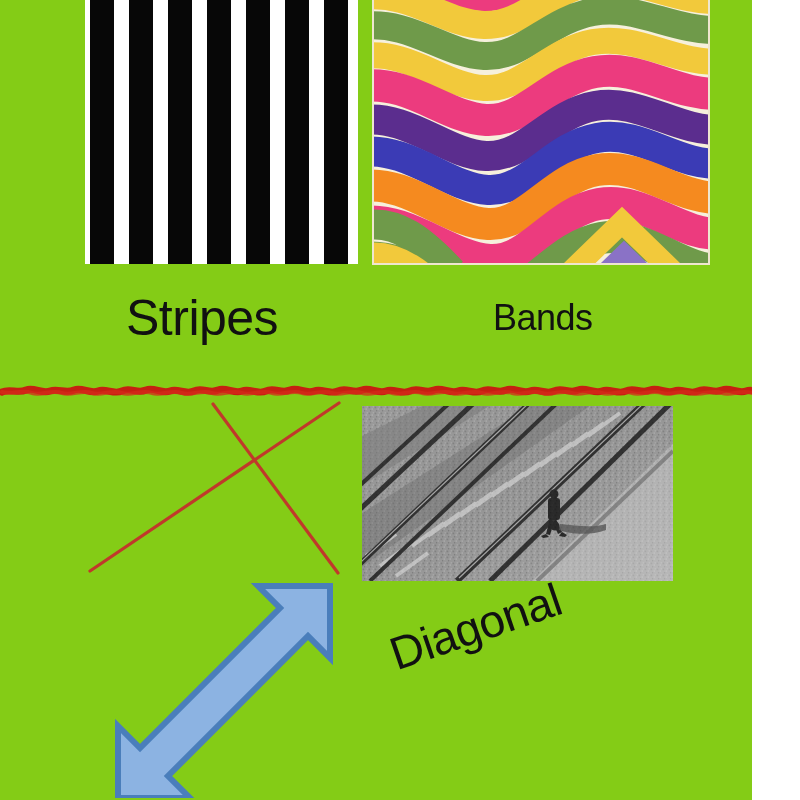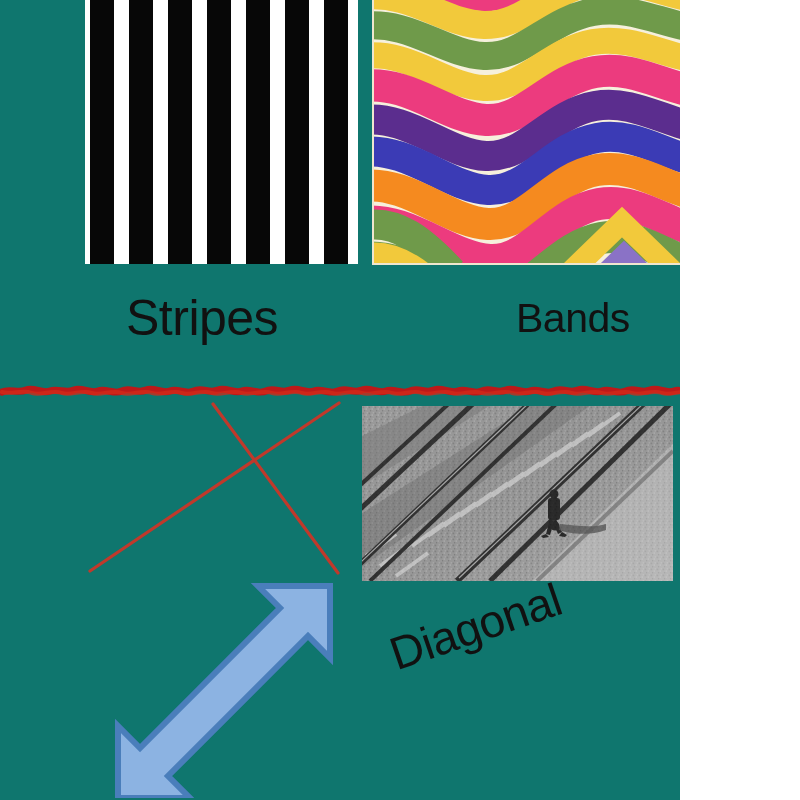--- a/index.html
+++ b/index.html
@@ -6,23 +6,23 @@
   html, body {
     margin: 0;
     padding: 0;
     background: #ffffff;
   }
   body {
     font-family: "Liberation Sans", sans-serif;
   }
   #canvas {
     position: relative;
-    width: 680px;
+    width: 752px;
     height: 800px;
-    background: #0f766e;
+    background: #84cc16;
     overflow: hidden;
   }
 
   
   .stripes-panel {
     position: absolute;
     left: 85px;
     top: -8px;
     width: 273px;
     height: 272px;
@@ -65,23 +65,22 @@
   }
   .caption-stripes {
     left: 126px;
     top: 290px;
     font-size: 50px;
     line-height: 56px;
   }
   .caption-bands {
     left: 493px;
     top: 290px;
-    font-size: 41px;
+    font-size: 36px;
     line-height: 56px;
-    margin-left: 23px;
   }
   .caption-diagonal {
     left: 400px;
     top: 628px;
     font-size: 46px;
     line-height: 52px;
     transform: rotate(-19deg);
     transform-origin: 0% 100%;
   }
 

